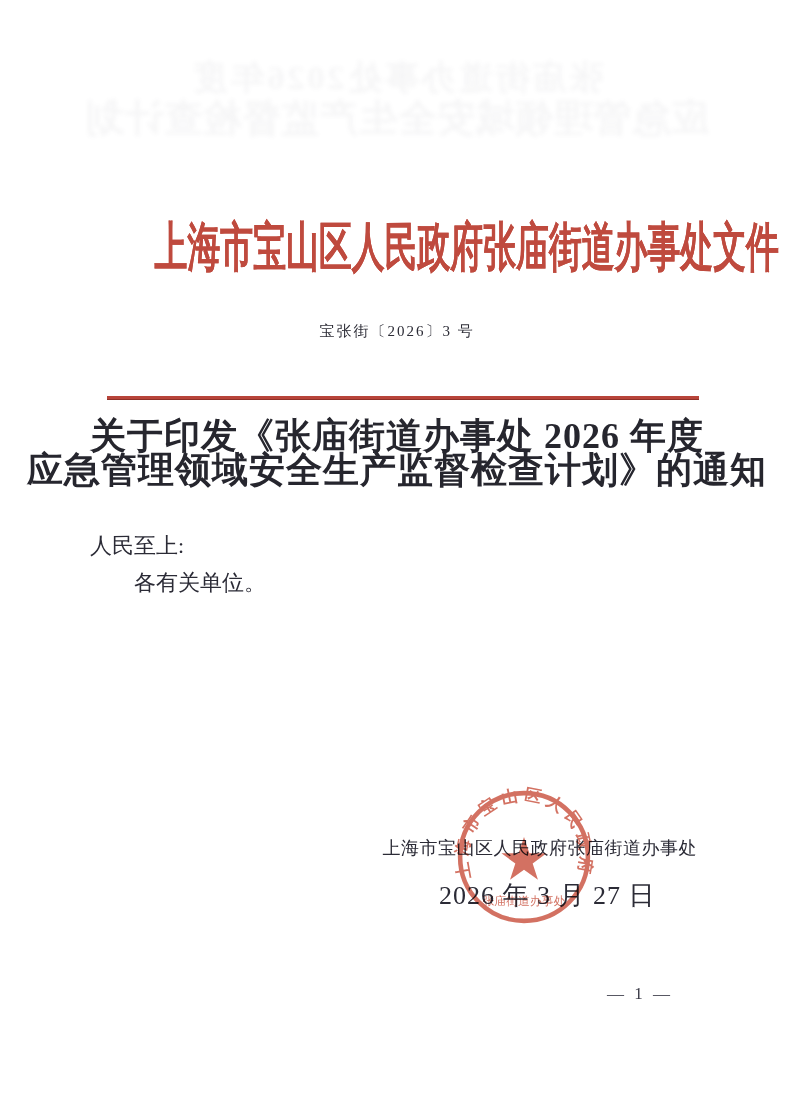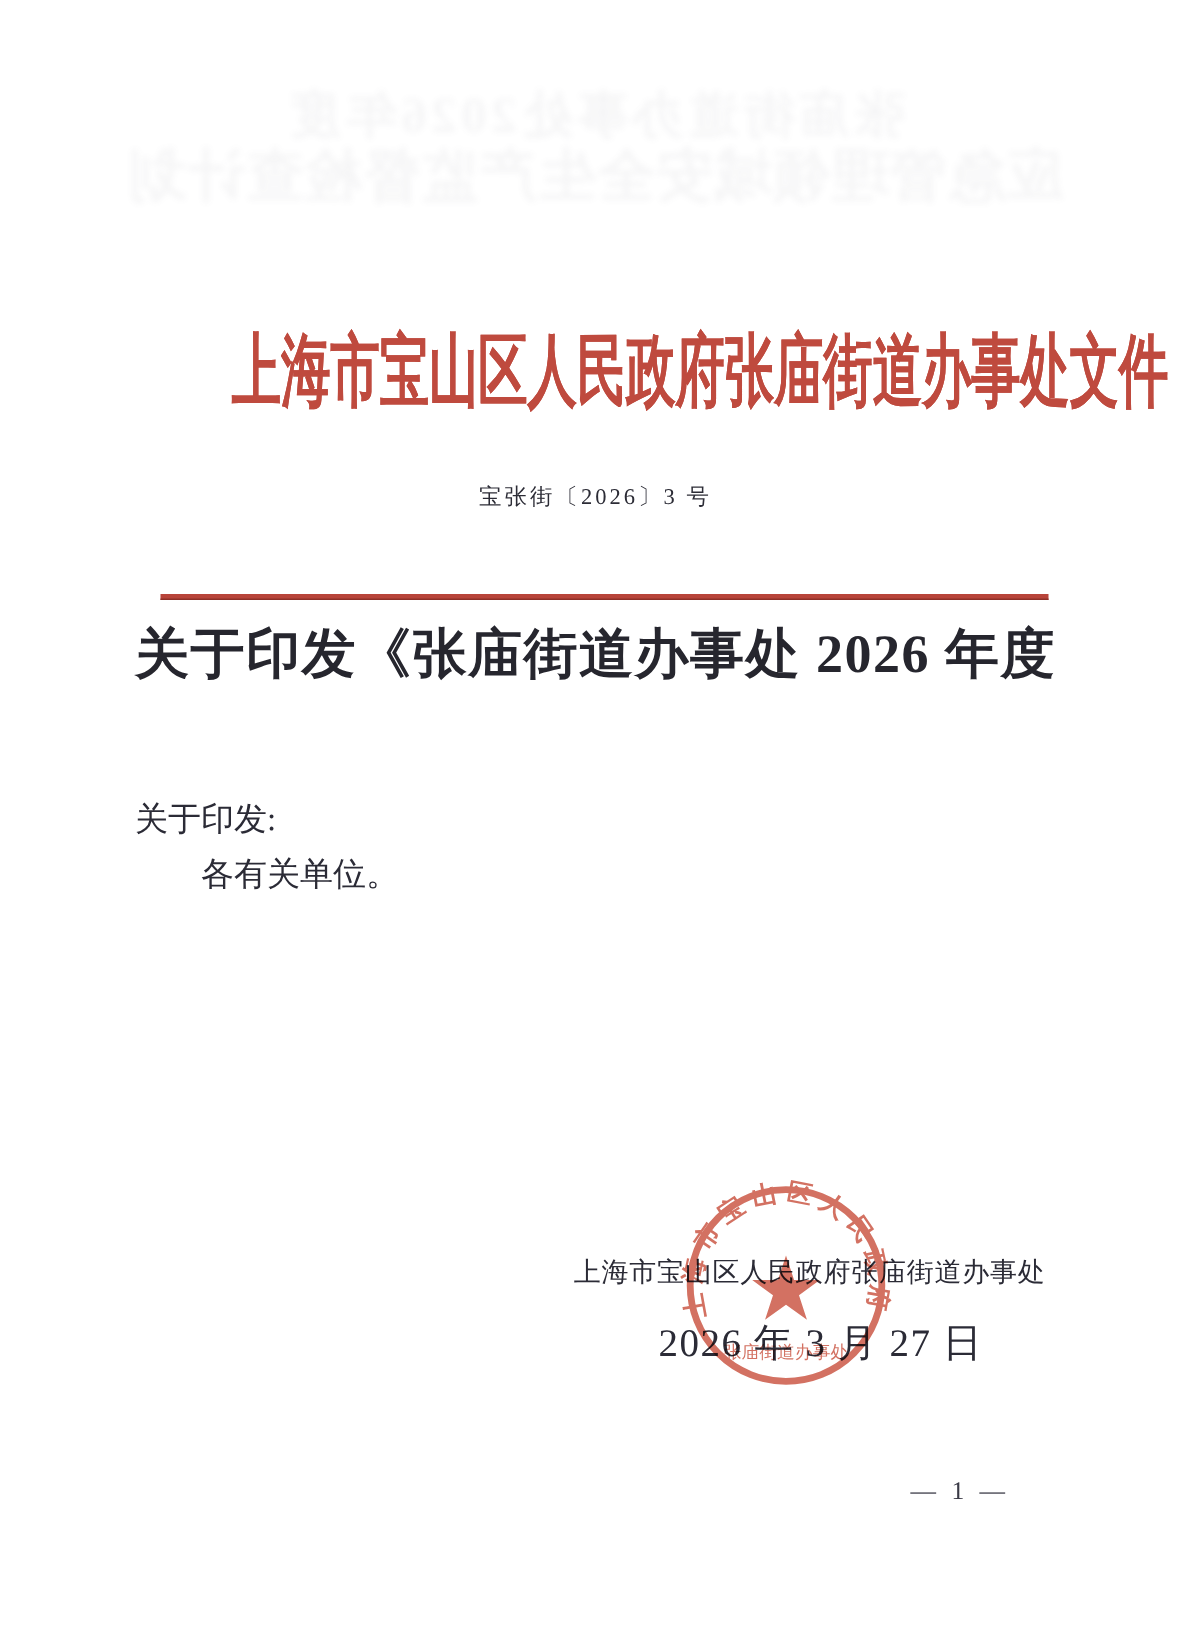--- a/index.html
+++ b/index.html
@@ -151,24 +151,25 @@
   </div>
 
   <div class="red-title">上海市宝山区人民政府张庙街道办事处文件</div>
 
   <div class="doc-number">宝张街〔2026〕3 号</div>
 
   <div class="red-line"></div>
 
   <div class="doc-title">
     <div>关于印发《张庙街道办事处 2026 年度</div>
+    <div>应急管理领域安全生产监督检查计划》的通知</div>
   </div>
 
   <div class="body-text">
-    <div class="salutation">关于印发:</div>
+    <div class="salutation">人民至上:</div>
     <div class="closing">各有关单位。</div>
   </div>
 
   <div class="signature">上海市宝山区人民政府张庙街道办事处</div>
   <div class="sig-date">2026 年 3 月 27 日</div>
 
   <svg class="seal" viewBox="0 0 160 160" xmlns="http://www.w3.org/2000/svg">
     <circle cx="80" cy="80" r="70" fill="none" stroke="#c9523f" stroke-width="5"></circle>
     <path id="sealArc" d="M 21.7,101.2 A 62,62 0 1 1 138.3,101.2" fill="none"></path>
     <text font-size="18" fill="#c9523f" font-weight="bold" letter-spacing="6" font-family="Liberation Serif, DejaVu Serif, serif">

